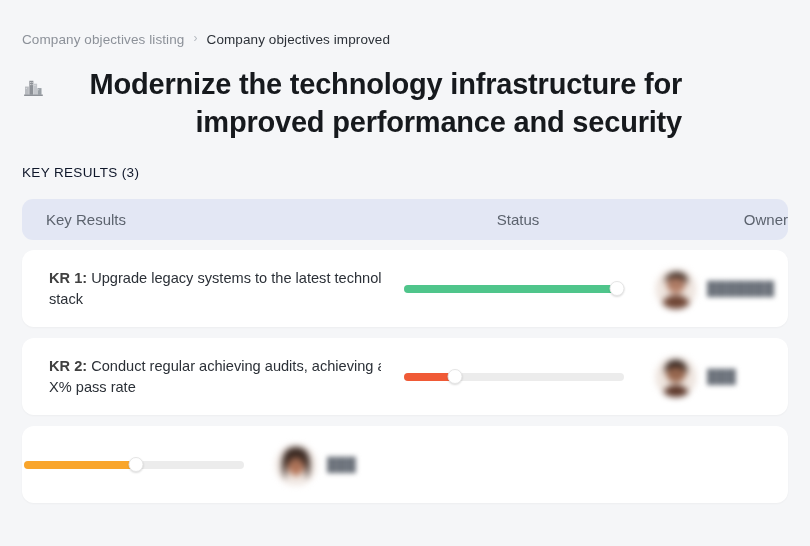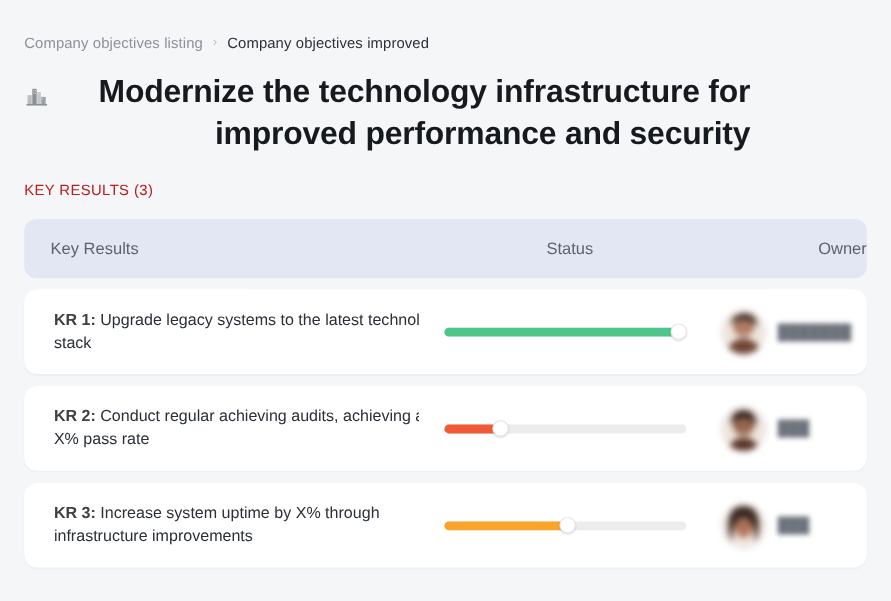--- a/index.html
+++ b/index.html
@@ -79,34 +79,34 @@
     letter-spacing: -0.2px;
     text-align: right;
   }
 
   
   .section-label {
     position: absolute;
     left: 22px;
     top: 165px;
     font-size: 13.5px;
-    color: #b91c1c;
+    color: #0f172a;
     letter-spacing: 0.35px;
   }
 
   
   .table {
     position: absolute;
     left: 22px;
     top: 199px;
     width: 766px;
   }
 
   .table-header {
-    height: 54px;
+    height: 41px;
     background: #e3e7f4;
     border-radius: 11px;
     display: flex;
     align-items: center;
     font-size: 15px;
     color: #5c636e;
   }
   .col-kr    { width: 380px; padding-left: 24px; }
   .col-status{ width: 230px; text-align: center; padding-left: 2px;}
   .col-owner { flex: 1; text-align: right; padding-left: 37px; }
@@ -299,25 +299,20 @@
               <path d="M8 16 Q9 3 20 3 Q31 3 32 17 Q28 10 20 10 Q12 10 8 16 Z" fill="#2f201a"></path>
               <circle cx="15.8" cy="16" r="1.3" fill="#3a2a22"></circle>
               <circle cx="24.2" cy="16" r="1.3" fill="#3a2a22"></circle>
             </svg>
           </span>
           <span class="owner-name">███</span>
         </div>
       </div>
 
       <div class="row">
-        <div class="kr-cell">
-          <span class="kr-text-clip">
-              <span class="kr-inner"><span class="kr-label">KR 3:</span><span> Increase system uptime by X% through infrastructure improvements</span></span>
-            </span>
-        </div>
         <div class="status-cell">
           <div class="slider">
             <div class="slider-track"></div>
             <div class="slider-fill" style="width: 51%; background: rgb(249, 165, 43);"></div>
             <div class="slider-handle" style="left: 51%;"></div>
           </div>
         </div>
         <div class="owner-cell">
           <span class="avatar" style="background: rgb(181, 120, 92);">
             <svg viewBox="0 0 40 40" aria-hidden="true">

